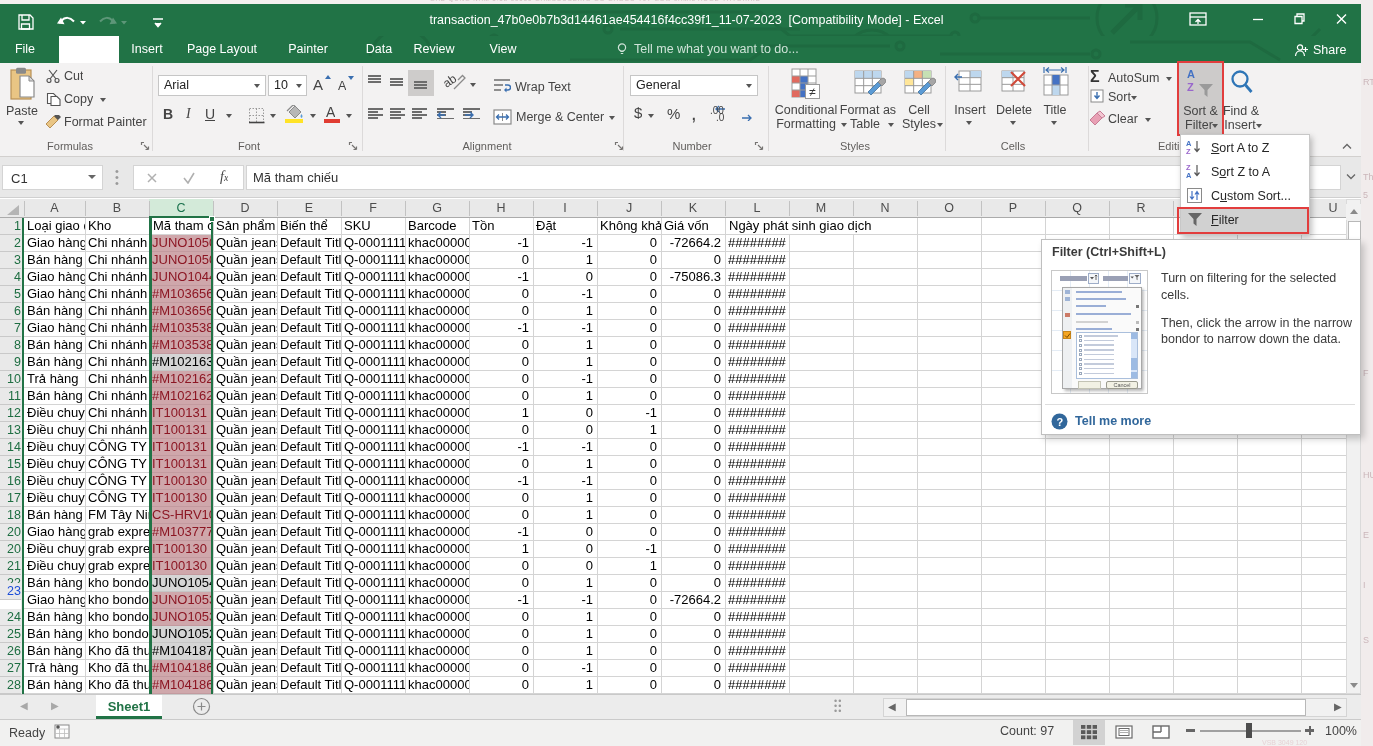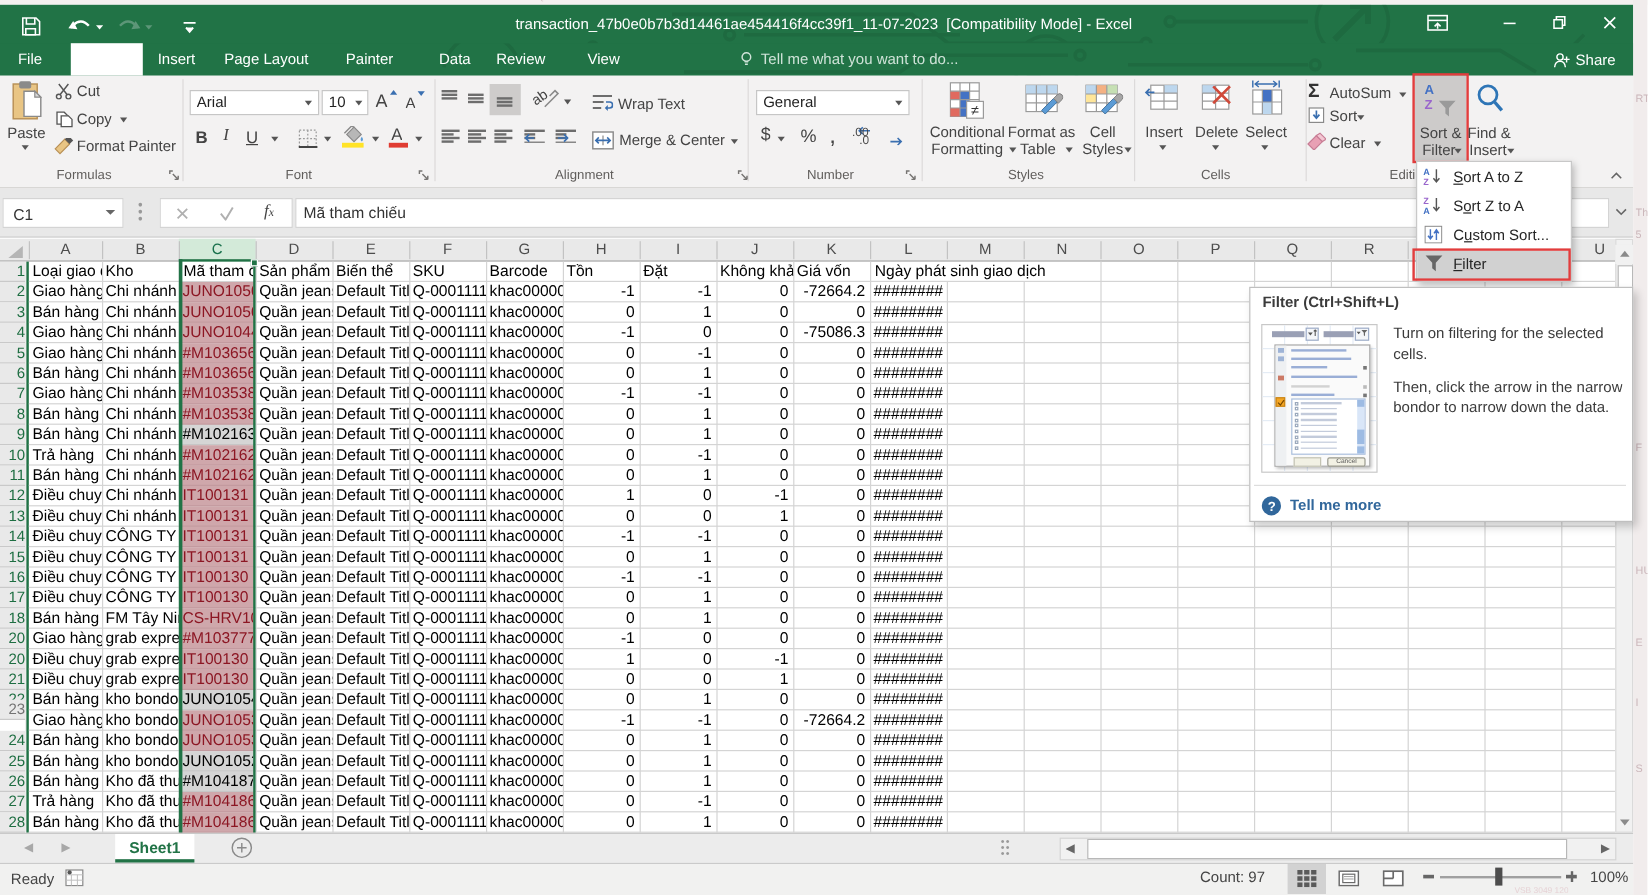--- a/index.html
+++ b/index.html
@@ -349,21 +349,21 @@
     <rect x="1" y="1" width="24" height="20" fill="#fff" stroke="#9a9a9a" stroke-width="1"></rect>
     <rect x="9.0" y="1.0" width="8.0" height="10.0" fill="#4472c4"></rect>
     <rect x="9.0" y="11.0" width="8.0" height="10.0" fill="#bdd7ee"></rect>
     <path d="M9.0 1 V21" stroke="#9a9a9a" stroke-width="1" fill="none"></path>
     <path d="M17.0 1 V21" stroke="#9a9a9a" stroke-width="1" fill="none"></path>
     <path d="M1 11.0 H25" stroke="#9a9a9a" stroke-width="1" fill="none"></path>
   </svg>
 <svg class="ab" style="left:1042px;top:66px;" width="26" height="8" viewBox="0 0 26 8">
     <path d="M2 1 v6 M24 1 v6 M4 4 H22 M7 1.5 L4 4 l3 2.5 M19 1.5 L22 4 l-3 2.5" stroke="#3a6fb0" stroke-width="1.2" fill="none"></path>
   </svg>
-<div class="ab nw" style="left:1030px;top:103px;width:50px;text-align:center;font-size:12.5px;color:#444444;">Select</div>
+<div class="ab nw" style="left:1030px;top:103px;width:50px;text-align:center;font-size:12.5px;color:#444444;">Title</div>
 <div class="ab" style="left:1051px;top:121px;width:0;height:0;border-left:3.5px solid transparent;border-right:3.5px solid transparent;border-top:4px solid #555;"></div>
 <div class="ab nw" style="left:1090px;top:68px;font-size:16px;font-weight:bold;color:#333;">Σ</div>
 <div class="ab nw" style="left:1108px;top:71px;font-size:12.5px;color:#444444;">AutoSum</div>
 <div class="ab" style="left:1166px;top:77px;width:0;height:0;border-left:3.5px solid transparent;border-right:3.5px solid transparent;border-top:4px solid #555;"></div>
 <svg class="ab" style="left:1090px;top:89px;" width="14" height="14" viewBox="0 0 14 14">
 <rect x="1" y="1" width="12" height="12" fill="#fff" stroke="#8a8a8a" stroke-width="1"></rect>
 <path d="M7 3 v6 M4.5 6.5 L7 9.5 l2.5 -3" stroke="#3a6fb0" stroke-width="1.4" fill="none"></path>
 </svg>
 <div class="ab nw" style="left:1108px;top:90px;font-size:12.5px;color:#444444;">Sort</div>
 <div class="ab" style="left:1131px;top:96px;width:0;height:0;border-left:3.5px solid transparent;border-right:3.5px solid transparent;border-top:4px solid #555;"></div>
@@ -473,21 +473,21 @@
 <div class="ab nw" style="left:0;top:422px;width:21px;height:17px;line-height:17px;text-align:right;font-size:12.5px;color:#1e6e42;background:#e9e9e9;border-bottom:1px solid #c9c9c9;">13</div>
 <div class="ab nw" style="left:0;top:439px;width:21px;height:17px;line-height:17px;text-align:right;font-size:12.5px;color:#1e6e42;background:#e9e9e9;border-bottom:1px solid #c9c9c9;">14</div>
 <div class="ab nw" style="left:0;top:456px;width:21px;height:17px;line-height:17px;text-align:right;font-size:12.5px;color:#1e6e42;background:#e9e9e9;border-bottom:1px solid #c9c9c9;">15</div>
 <div class="ab nw" style="left:0;top:473px;width:21px;height:17px;line-height:17px;text-align:right;font-size:12.5px;color:#1e6e42;background:#e9e9e9;border-bottom:1px solid #c9c9c9;">16</div>
 <div class="ab nw" style="left:0;top:490px;width:21px;height:17px;line-height:17px;text-align:right;font-size:12.5px;color:#1e6e42;background:#e9e9e9;border-bottom:1px solid #c9c9c9;">17</div>
 <div class="ab nw" style="left:0;top:507px;width:21px;height:17px;line-height:17px;text-align:right;font-size:12.5px;color:#1e6e42;background:#e9e9e9;border-bottom:1px solid #c9c9c9;">18</div>
 <div class="ab nw" style="left:0;top:524px;width:21px;height:17px;line-height:17px;text-align:right;font-size:12.5px;color:#1e6e42;background:#e9e9e9;border-bottom:1px solid #c9c9c9;">20</div>
 <div class="ab nw" style="left:0;top:541px;width:21px;height:17px;line-height:17px;text-align:right;font-size:12.5px;color:#1e6e42;background:#e9e9e9;border-bottom:1px solid #c9c9c9;">20</div>
 <div class="ab nw" style="left:0;top:558px;width:21px;height:17px;line-height:17px;text-align:right;font-size:12.5px;color:#1e6e42;background:#e9e9e9;border-bottom:1px solid #c9c9c9;">21</div>
 <div class="ab nw" style="left:0;top:575px;width:21px;height:17px;line-height:17px;text-align:right;font-size:12.5px;color:#1e6e42;background:#e9e9e9;border-bottom:1px solid #c9c9c9;">22</div>
-<div class="ab nw" style="left:0;top:583px;width:21px;height:17px;line-height:17px;text-align:right;font-size:12.5px;color:#737373;background:#e9e9e9;border-bottom:1px solid #c9c9c9;">23</div>
+<div class="ab nw" style="left:0;top:583px;width:21px;height:17px;line-height:17px;text-align:right;font-size:12.5px;color:#1d4ed8;background:#e9e9e9;border-bottom:1px solid #c9c9c9;">23</div>
 <div class="ab nw" style="left:0;top:609px;width:21px;height:17px;line-height:17px;text-align:right;font-size:12.5px;color:#1e6e42;background:#e9e9e9;border-bottom:1px solid #c9c9c9;">24</div>
 <div class="ab nw" style="left:0;top:626px;width:21px;height:17px;line-height:17px;text-align:right;font-size:12.5px;color:#1e6e42;background:#e9e9e9;border-bottom:1px solid #c9c9c9;">25</div>
 <div class="ab nw" style="left:0;top:643px;width:21px;height:17px;line-height:17px;text-align:right;font-size:12.5px;color:#1e6e42;background:#e9e9e9;border-bottom:1px solid #c9c9c9;">26</div>
 <div class="ab nw" style="left:0;top:660px;width:21px;height:17px;line-height:17px;text-align:right;font-size:12.5px;color:#1e6e42;background:#e9e9e9;border-bottom:1px solid #c9c9c9;">27</div>
 <div class="ab nw" style="left:0;top:677px;width:21px;height:17px;line-height:17px;text-align:right;font-size:12.5px;color:#1e6e42;background:#e9e9e9;border-bottom:1px solid #c9c9c9;">28</div>
 <div class="ab" style="left:21px;top:218px;width:3px;height:476px;background:#e9e9e9;"></div>
 <div class="ab" style="left:22px;top:218px;width:2px;height:476px;background:#217346;"></div>
 <div class="ab" style="left:24px;top:234px;width:1322px;height:1px;background:#d4d4d4;"></div>
 <div class="ab" style="left:24px;top:251px;width:1322px;height:1px;background:#d4d4d4;"></div>
 <div class="ab" style="left:24px;top:268px;width:1322px;height:1px;background:#d4d4d4;"></div>

